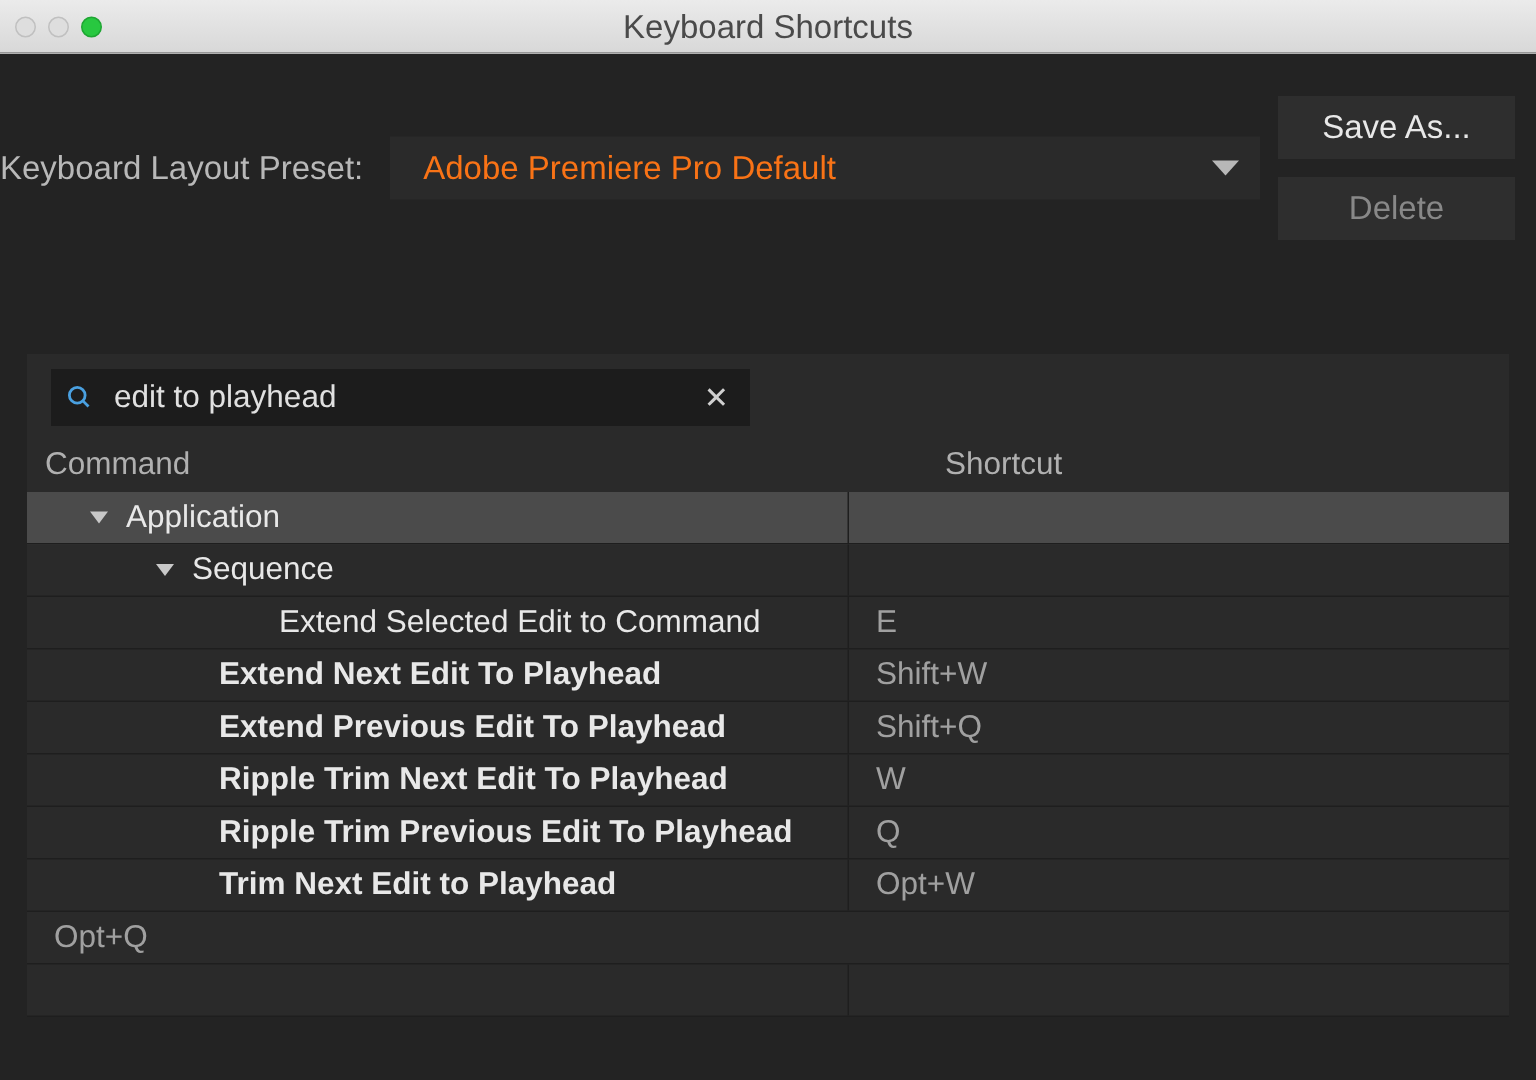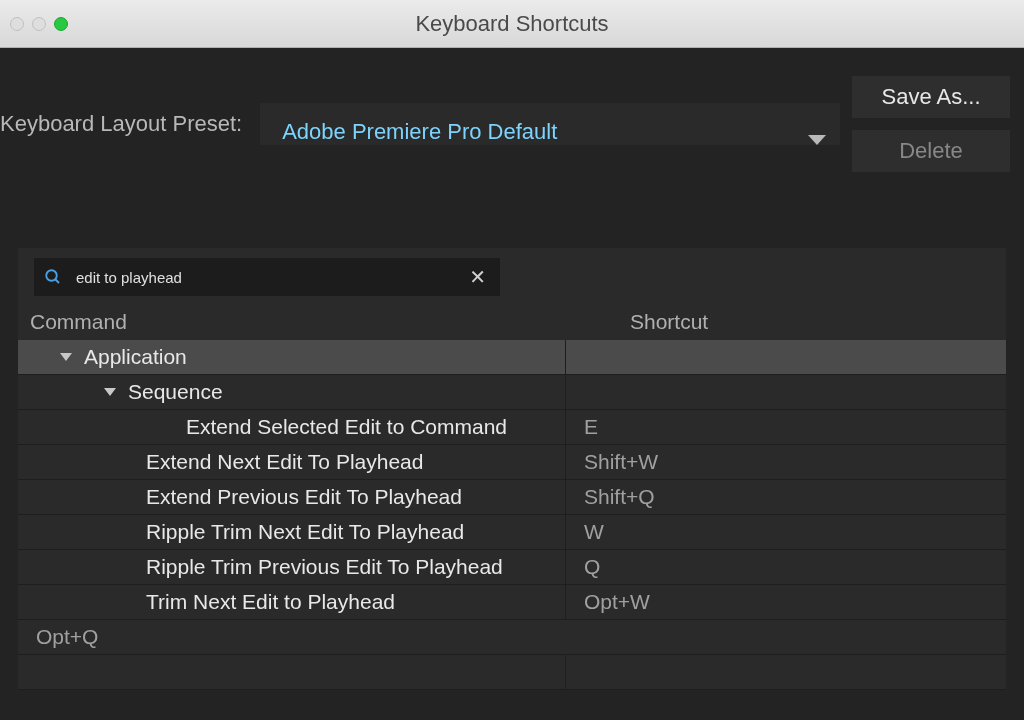--- a/index.html
+++ b/index.html
@@ -8,21 +8,21 @@
       box-sizing: border-box;
       font-family: -apple-system, BlinkMacSystemFont, "Segoe UI", Helvetica, Arial, sans-serif;
     }
     body {
       background: #232323;
       width: 1024px;
       height: 720px;
       overflow: hidden;
     }
     .title-bar {
-      height: 48px;
+      height: 36px;
       background: linear-gradient(to bottom, #ebebeb, #d8d8d8);
       border-bottom: 1px solid #b0b0b0;
       display: flex;
       align-items: center;
       position: relative;
     }
     .traffic-lights {
       display: flex;
       gap: 8px;
       padding-left: 10px;
@@ -64,24 +64,24 @@
       color: #b8b8b8;
       font-size: 22px;
       font-weight: 400;
       padding-left: 0;
     }
     .preset-dropdown {
       flex: 1;
       background: #2a2a2a;
       height: 42px;
       display: flex;
-      align-items: flex-end;
+      align-items: center;
       justify-content: space-between;
       padding: 0 14px 0 22px;
-      color: #7dd3fc;
+      color: #f97316;
       font-size: 22px;
       margin-left: 6px;
     }
     .dropdown-arrow {
       width: 0;
       height: 0;
       border-left: 9px solid transparent;
       border-right: 9px solid transparent;
       border-top: 10px solid #b8b8b8;
     }
@@ -126,21 +126,21 @@
       width: 18px;
       height: 18px;
       margin-right: 14px;
       flex-shrink: 0;
     }
     .search-input {
       flex: 1;
       background: transparent;
       border: none;
       color: #e0e0e0;
-      font-size: 15px;
+      font-size: 21px;
       outline: none;
     }
     .clear-icon {
       color: #d0d0d0;
       font-size: 20px;
       cursor: pointer;
       padding: 0 4px;
     }
     .table-header {
       display: flex;
@@ -184,21 +184,21 @@
       width: 0;
       height: 0;
       border-left: 6px solid transparent;
       border-right: 6px solid transparent;
       border-top: 8px solid #c8c8c8;
       margin-right: 12px;
     }
     .indent-1 { padding-left: 42px; }
     .indent-2 { padding-left: 86px; }
     .indent-3 { padding-left: 168px; }
-    .indent-2b { padding-left: 128px; }
+    .indent-2b { padding-left: 128px; font-weight: bold; }
   </style>
 </head>
 <body>
 
 <div class="title-bar">
   <div class="traffic-lights">
     <div class="traffic-light traffic-close"></div>
     <div class="traffic-light traffic-min"></div>
     <div class="traffic-light traffic-max"></div>
   </div>

